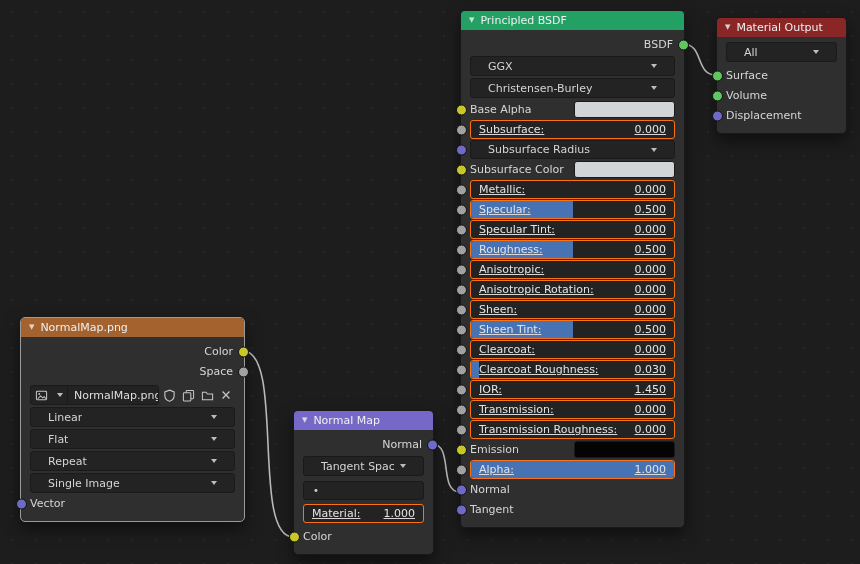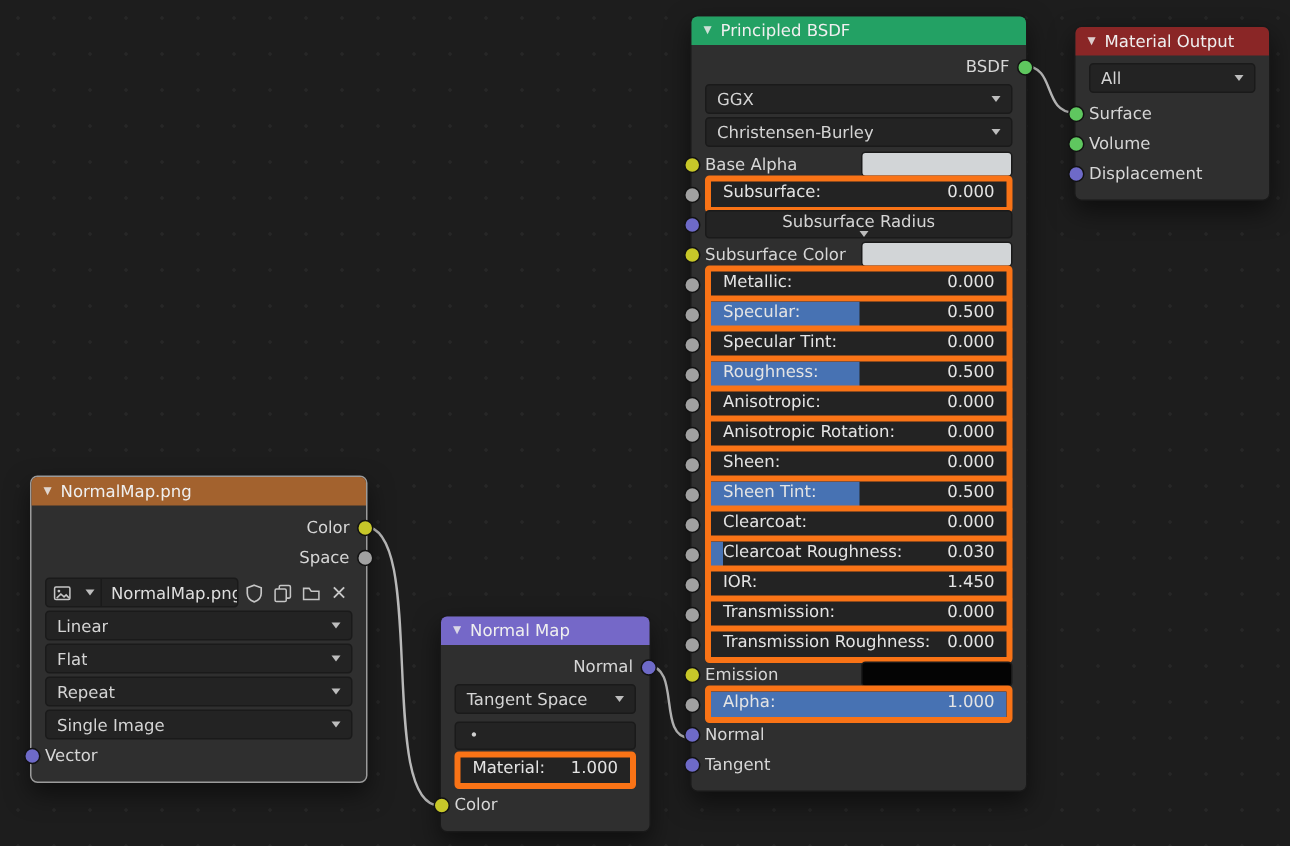--- a/index.html
+++ b/index.html
@@ -24,27 +24,27 @@
   .row.h18{height:18px;}
   .row.out{justify-content:flex-end;}
   .plab{color:#d6d6d6;white-space:nowrap;}
   .olab{color:#d6d6d6;white-space:nowrap;margin-right:2px;}
   .socket{position:absolute;width:9px;height:9px;border-radius:50%;border:1px solid #121212;
     top:50%;transform:translateY(-50%);z-index:3;}
   .in-s{left:-14px;} .out-s{right:-14px;}
   .s-yellow{background:#c7c729;} .s-gray{background:#a1a1a1;}
   .s-purple{background:#6e6ac8;} .s-green{background:#5fc75f;}
   .dd{flex:1;height:18px;background:#232323;border:1px solid #1a1a1a;border-radius:3px;
-    display:flex;align-items:center;padding:0 7px;justify-content:space-between;min-width:0;text-align:center;}
+    display:flex;align-items:center;padding:0 17px;justify-content:space-between;min-width:0;text-align:center;}
   .ddt{color:#d4d4d4;white-space:nowrap;overflow:hidden;}
   .chev{width:0;height:0;border-left:3.5px solid transparent;border-right:3.5px solid transparent;
     border-top:4px solid #bdbdbd;flex:none;margin-left:6px;}
-  .slider{flex:1;height:17px;background:#232323;border:4px solid #f97316;border-radius:3px;
-    position:relative;overflow:hidden;display:flex;align-items:flex-start;
-    justify-content:space-between;padding:0 8px;}
+  .slider{flex:1;height:17px;background:#232323;border:1px solid #f97316;border-radius:3px;
+    position:relative;overflow:hidden;display:flex;align-items:center;
+    justify-content:space-between;padding:0 8px;text-decoration:underline;}
   .fill{position:absolute;left:0;top:0;bottom:0;background:#4772b3;}
   .sl,.sv{position:relative;z-index:1;white-space:nowrap;color:#e4e4e4;}
   .swatch{margin-left:auto;width:99px;height:15px;border-radius:3px;border:1px solid #1a1a1a;flex:none;}
   .sw-light{background:#d2d5d7;} .sw-black{background:#040404;}
   .mt4{margin-top:4px;} .mt6{margin-top:6px;}
   .hl{border:3px solid #f2e50a;border-radius:5px;padding:2px 3px;margin:4px -6px 2px;}
   .hlrow{display:flex;align-items:center;height:18px;}
   .hlrow .plab{padding-left:4px;flex:1;}
   .hlrow .dd{flex:none;width:120px;}
   .imgsel{flex:1;display:flex;align-items:center;height:18px;background:#232323;
@@ -217,21 +217,21 @@
       <div class="row">
         <span class="socket in-s s-gray"></span>
         <div class="slider">
           <span class="sl">Subsurface:</span>
           <span class="sv">0.000</span>
         </div>
       </div>
 
       <div class="row">
         <span class="socket in-s s-purple"></span>
-        <div class="dd" style="height:17px;flex-direction:column;">
+        <div class="dd" style="height:17px;">
           <span class="ddt">Subsurface Radius</span>
           <span class="chev"></span>
         </div>
       </div>
 
       <div class="row">
         <span class="socket in-s s-yellow"></span>
         <span class="plab">Subsurface Color</span>
         <span class="swatch sw-light"></span>
       </div>

